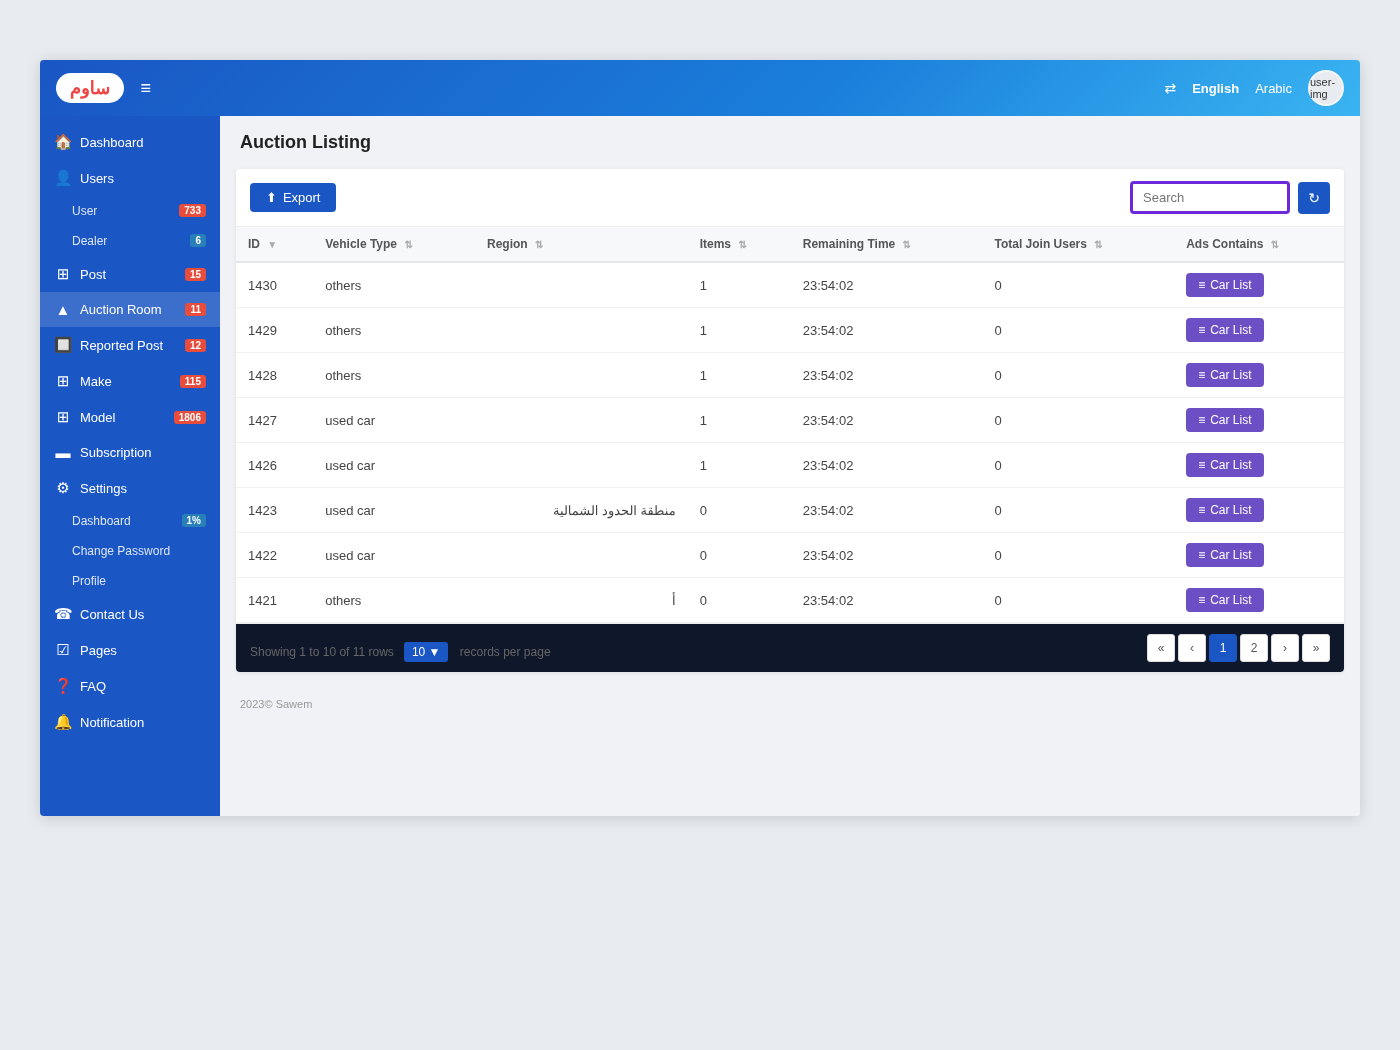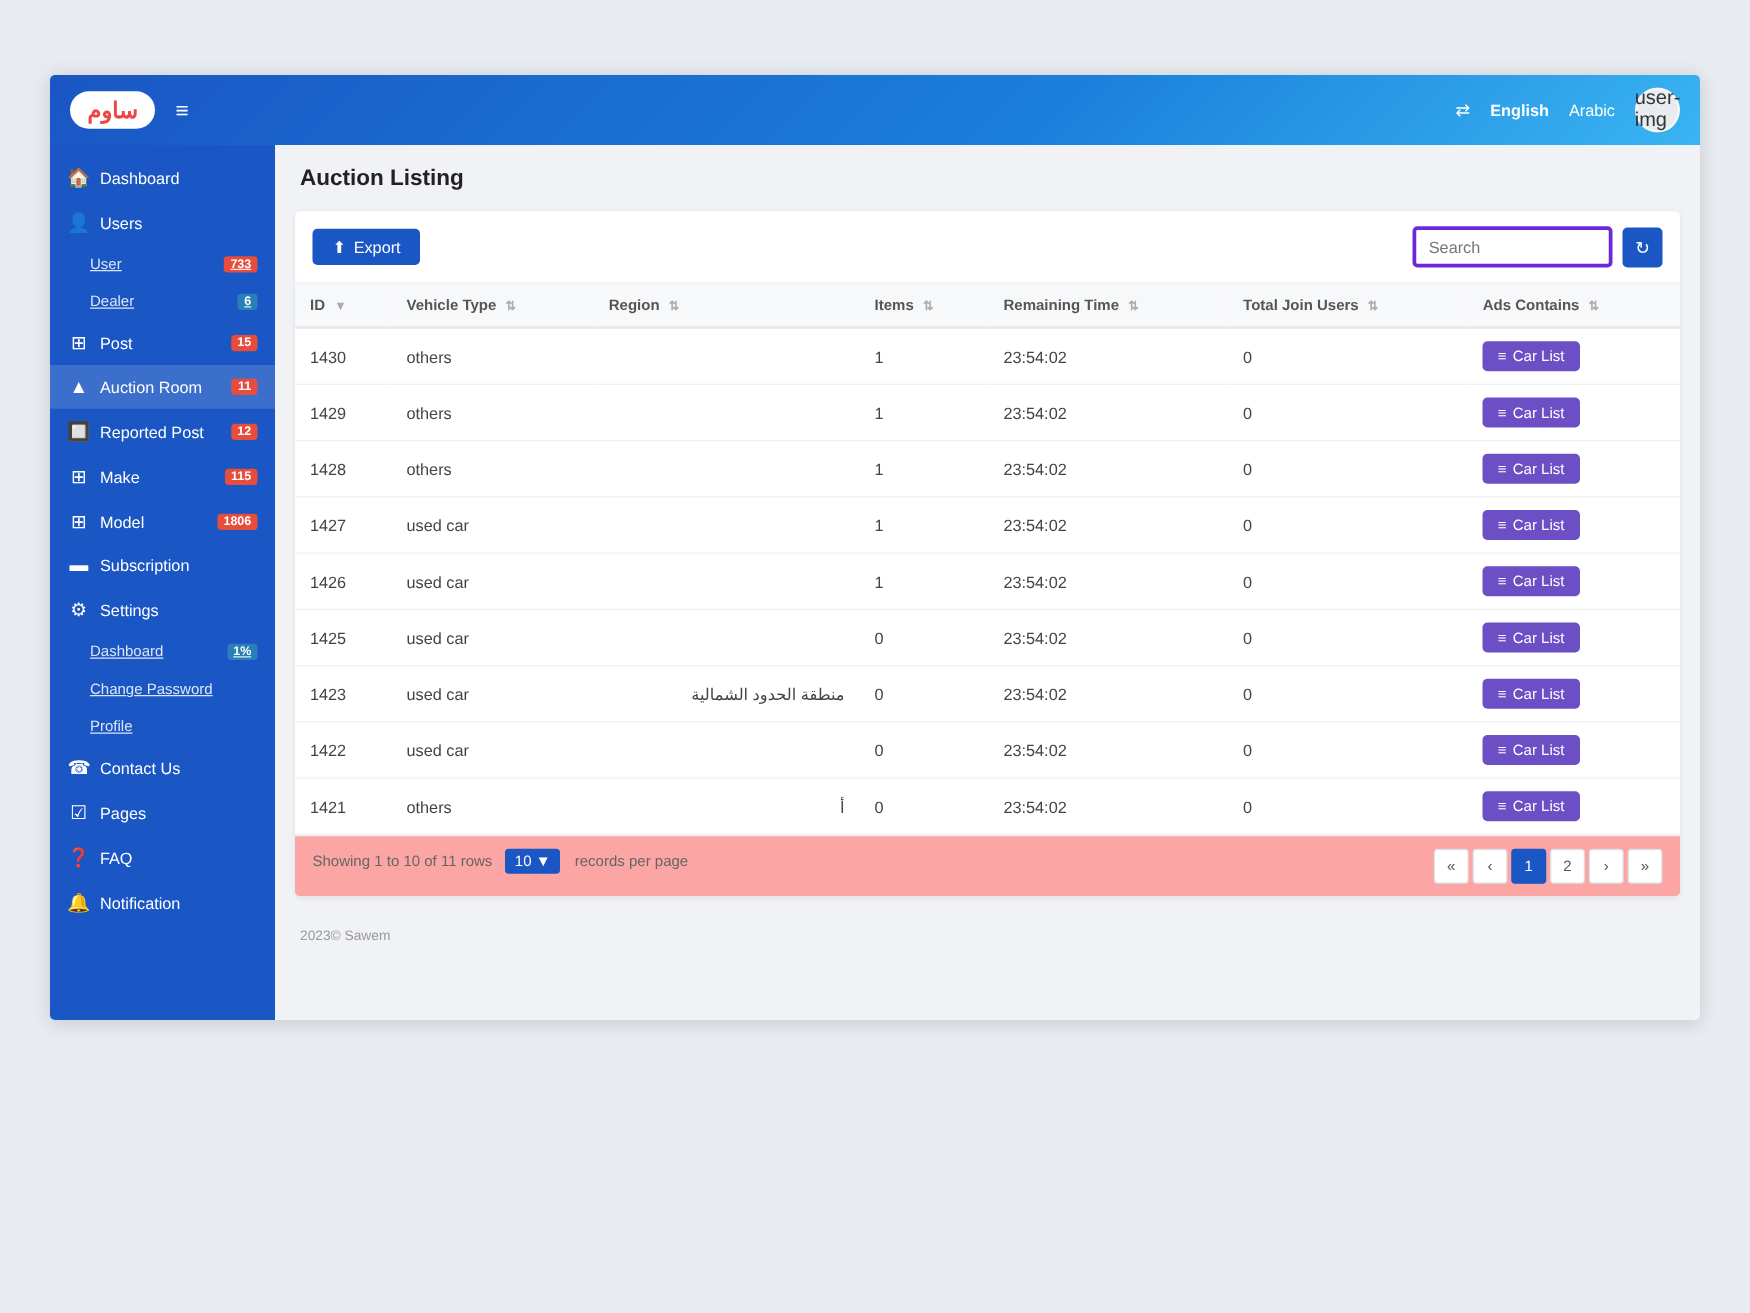--- a/index.html
+++ b/index.html
@@ -75,21 +75,21 @@
       font-weight: bold;
     }
     .user-avatar {
       background: #e8ecf1;
       border-radius: 50%;
       width: 36px;
       height: 36px;
       display: flex;
       align-items: center;
       justify-content: center;
-      font-size: 16px;
+      font-size: 11px;
       color: #333;
       cursor: pointer;
       border: 2px solid rgba(255,255,255,0.5);
     }
     
     .main-layout {
       display: flex;
       flex: 1;
     }
     
@@ -128,28 +128,27 @@
       border-radius: 3px;
       padding: 1px 5px;
       font-size: 10px;
       font-weight: bold;
     }
     .badge.blue {
       background: #2980b9;
     }
     .sidebar-sub-item {
       display: flex;
-      align-items: center;
+      align-items: flex-start;
       padding: 8px 14px 8px 32px;
       color: rgba(255,255,255,0.85);
       cursor: pointer;
       gap: 8px;
       font-size: 12px;
       position: relative;
-      text-decoration: underline;
     }
     
     .content-area {
       flex: 1;
       background: #f0f2f5;
       padding: 0;
     }
     .page-header {
       padding: 16px 20px 8px 20px;
     }
@@ -253,25 +252,25 @@
       gap: 5px;
       white-space: nowrap;
     }
     .car-list-cell {
       display: flex;
       align-items: center;
       gap: 6px;
     }
     .table-footer {
       display: flex;
-      align-items: flex-start;
+      align-items: flex-end;
       justify-content: space-between;
       padding: 10px 14px;
       border-top: 1px solid #eee;
-      background: #fca5a5;
+      background: #0f172a;
     }
     .showing-text {
       font-size: 12px;
       color: #666;
     }
     .per-page-select {
       display: inline-flex;
       align-items: center;
       gap: 4px;
     }
@@ -561,36 +560,20 @@
       <td>
         <div class="car-list-cell">
           <button class="car-list-btn">
             <span>≡</span>
             Car List
           </button>
         </div>
       </td>
     </tr>
                 <tr>
-      <td>1425</td>
-      <td>used car</td>
-      <td class=""></td>
-      <td>0</td>
-      <td>23:54:02</td>
-      <td>0</td>
-      <td>
-        <div class="car-list-cell">
-          <button class="car-list-btn">
-            <span>≡</span>
-            Car List
-          </button>
-        </div>
-      </td>
-    </tr>
-                <tr>
       <td>1423</td>
       <td>used car</td>
       <td class="arabic-text">منطقة الحدود الشمالية</td>
       <td>0</td>
       <td>23:54:02</td>
       <td>0</td>
       <td>
         <div class="car-list-cell">
           <button class="car-list-btn">
             <span>≡</span>

